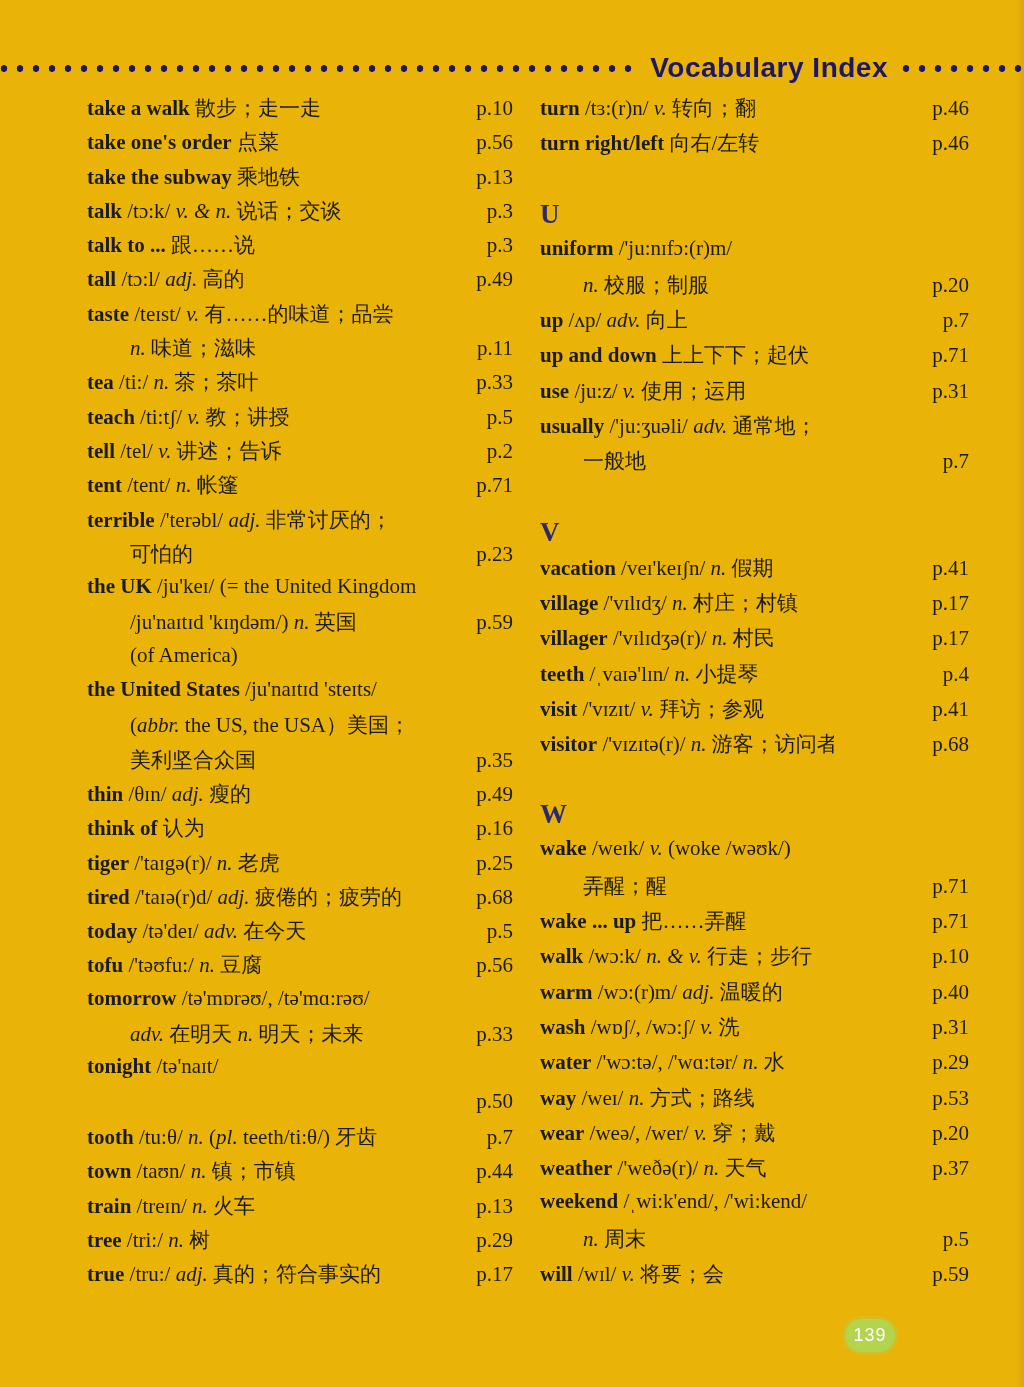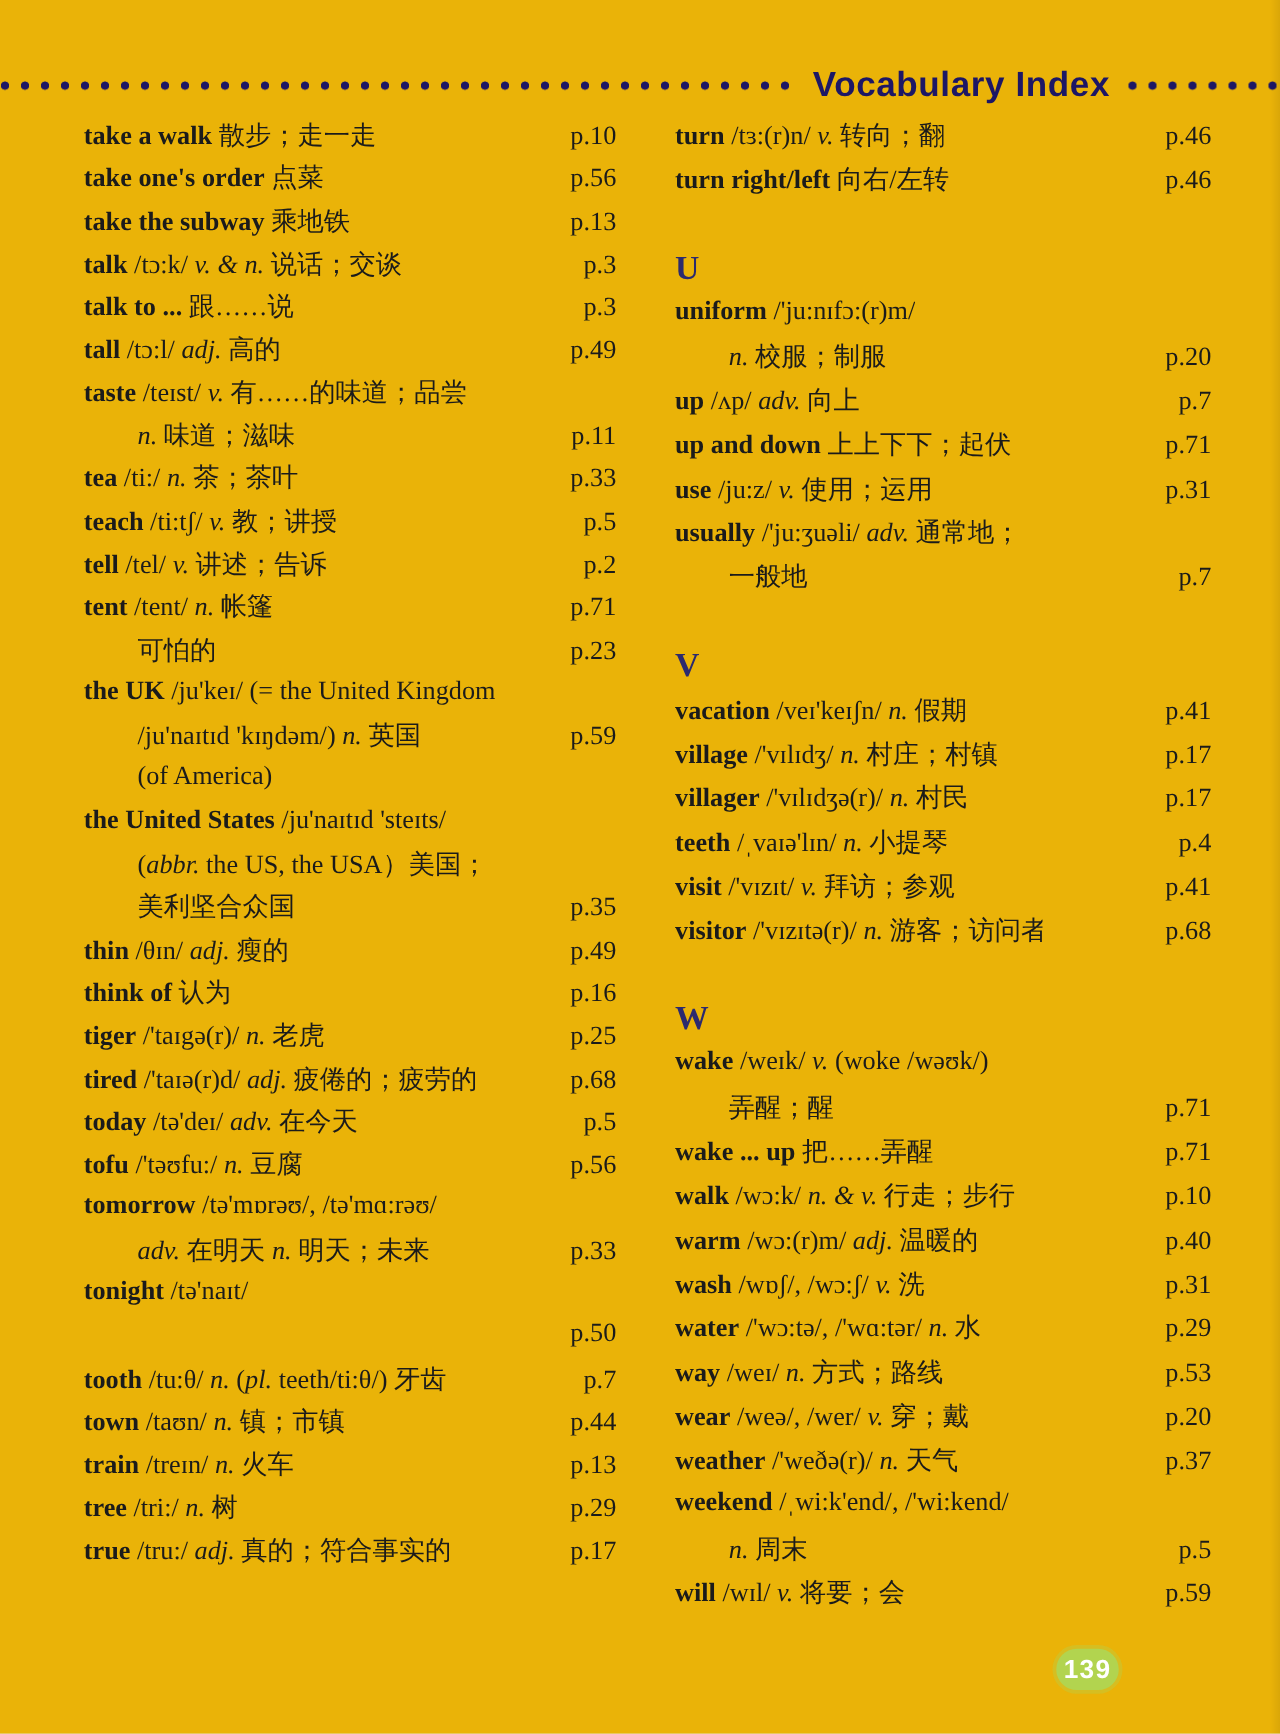--- a/index.html
+++ b/index.html
@@ -28,21 +28,21 @@
   .dots.left{flex:1 1 auto;margin-right:14px;}
   .dots.right{flex:0 0 122px;margin-left:14px;}
   .hdr h1{
     margin:0;flex:0 0 auto;
     font-family:"Liberation Sans","DejaVu Sans",sans-serif;
     font-weight:bold;font-size:28px;letter-spacing:0.5px;
     color:var(--navy);
   }
   
   .col{position:absolute;top:94px;}
-  #col-left{left:67px;width:426px;}
+  #col-left{left:87px;width:426px;}
   #col-right{left:540px;width:429px;}
   .line{
     display:flex;align-items:baseline;
     height:34.3px;
     font-size:21px;color:#1b1b1b;
     white-space:nowrap;
   }
   #col-right .line{height:35.3px;gap:46px;}
   .line .txt{flex:0 1 auto;overflow:hidden;}
   .line .fill{flex:1 0 6px;}
@@ -55,21 +55,21 @@
     margin-top:27px;height:44px;line-height:44px;
   }
   
   .badge{
     position:absolute;left:845px;top:1319px;
     width:50px;height:33px;border-radius:17px;
     background:#b2d44f;
     box-shadow:0 0 0 3px rgba(178,212,79,0.35);
     color:#ffffff;
     font-family:"Liberation Sans","DejaVu Sans",sans-serif;
-    font-weight:bold;font-size:21px;line-height:33px;
+    font-weight:normal;font-size:18px;line-height:33px;
     text-align:center;letter-spacing:1px;
   }
   :root{--navy:#1d1765;}
 </style>
 </head>
 <body>
 
 <div class="page">
   <div class="hdr">
     <div class="dots left"></div>
@@ -130,20 +130,24 @@
       <div class="line">
         <span class="txt"><span class="b">tell</span><span> /tel/ </span><span class="i">v.</span><span> 讲述；告诉</span></span>
         <span class="fill"></span>
         <span class="pg">p.2</span>
       </div>
       <div class="line">
         <span class="txt"><span class="b">tent</span><span> /tent/ </span><span class="i">n.</span><span> 帐篷</span></span>
         <span class="fill"></span>
         <span class="pg">p.71</span>
       </div>
+      <div class="line">
+        <span class="txt"><span class="b">terrible</span><span> /'terəbl/ </span><span class="i">adj.</span><span> 非常讨厌的；</span></span>
+        <span class="fill"></span>
+      </div>
       <div class="line indent">
         <span class="txt"><span>可怕的</span></span>
         <span class="fill"></span>
         <span class="pg">p.23</span>
       </div>
       <div class="line">
         <span class="txt"><span class="b">the UK</span><span> /ju'keɪ/ (= the United Kingdom</span></span>
         <span class="fill"></span>
       </div>
       <div class="line indent">

